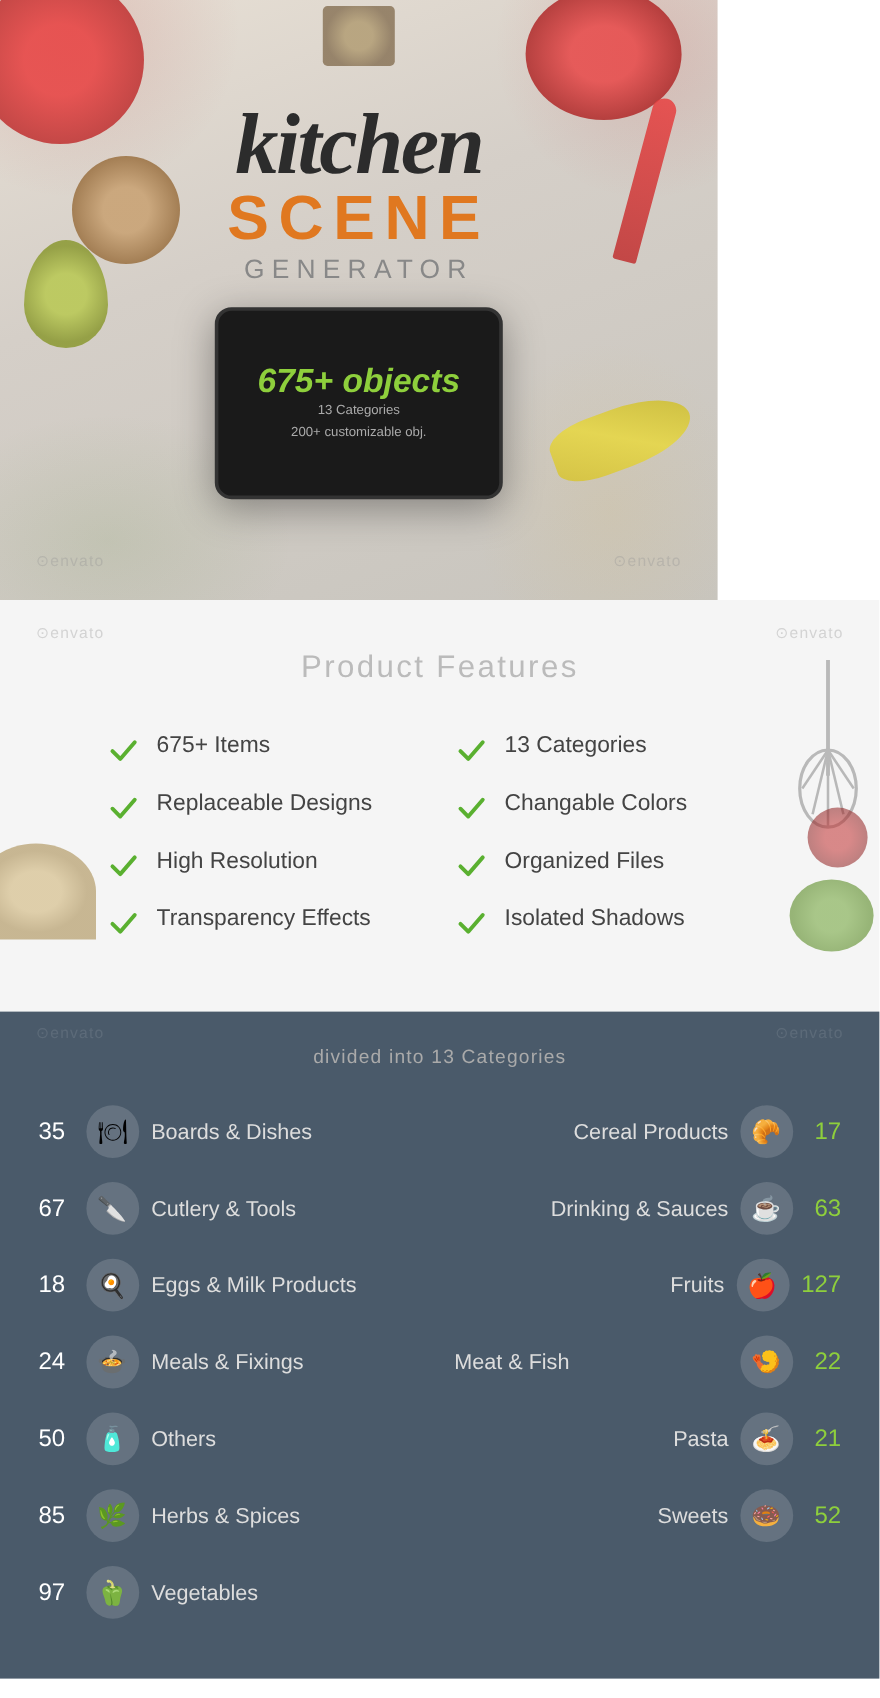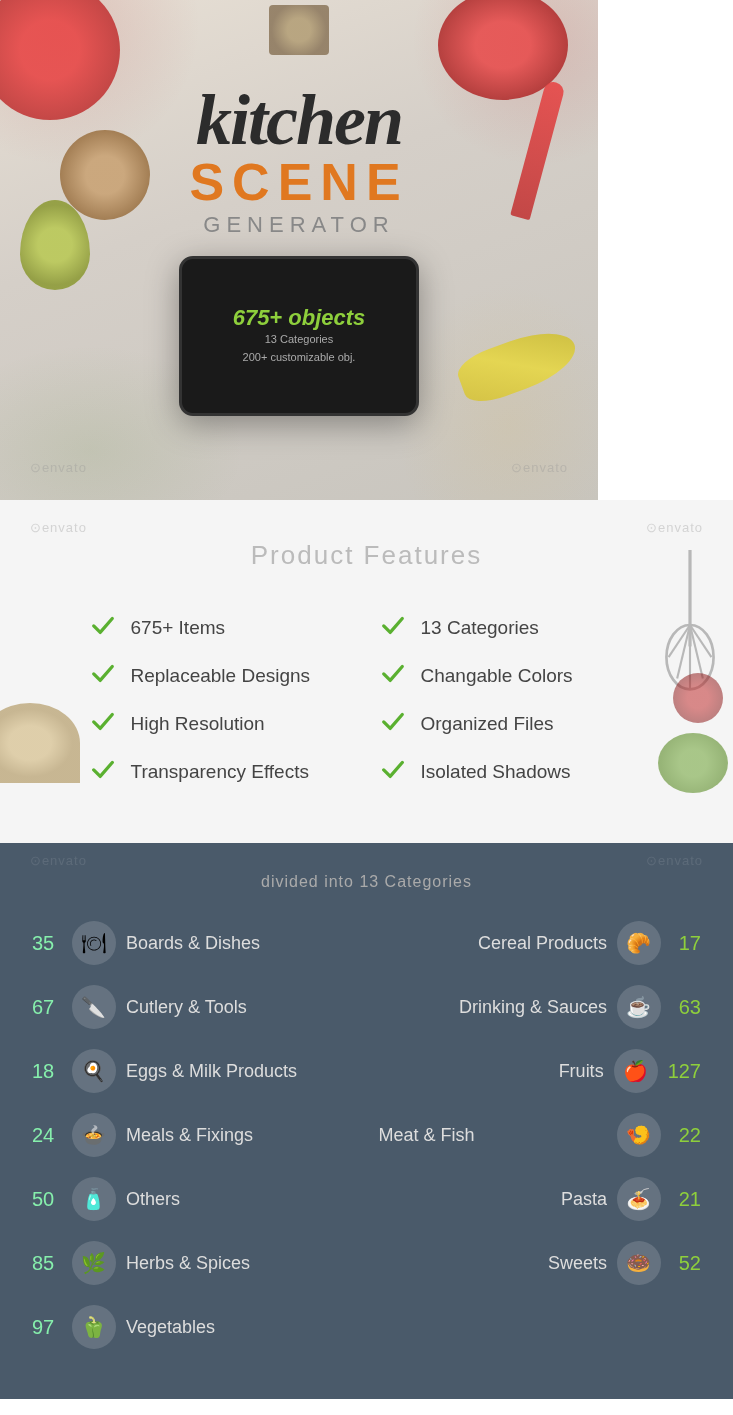--- a/index.html
+++ b/index.html
@@ -67,21 +67,21 @@
       border-radius: 14px;
       margin: 18px auto 0;
       display: flex;
       align-items: center;
       justify-content: center;
       flex-direction: column;
       box-shadow: 0 8px 32px rgba(0,0,0,0.35);
       border: 3px solid #333;
     }
     .tablet-objects {
-      font-size: 22px;
+      font-size: 28px;
       font-weight: 900;
       color: #8ecf3c;
       font-style: italic;
     }
     .tablet-sub {
       font-size: 11px;
       color: #aaa;
       text-align: center;
       line-height: 1.6;
     }
@@ -152,21 +152,21 @@
     }
     .features-grid {
       display: grid;
       grid-template-columns: 1fr 1fr;
       gap: 0;
       max-width: 580px;
       margin: 0 auto;
     }
     .feature-item {
       display: flex;
-      align-items: flex-end;
+      align-items: flex-start;
       padding: 10px 12px;
       gap: 14px;
     }
     .check-icon {
       width: 28px;
       height: 28px;
       flex-shrink: 0;
       display: flex;
       align-items: center;
       justify-content: center;
@@ -220,21 +220,21 @@
     }
     .category-item {
       display: flex;
       align-items: center;
       padding: 10px 12px;
       gap: 10px;
     }
     .cat-number {
       font-size: 20px;
       font-weight: 300;
-      color: #86efac;
+      color: #ffffff;
       min-width: 30px;
     }
     .cat-icon-circle {
       width: 44px;
       height: 44px;
       border-radius: 50%;
       background: rgba(255,255,255,0.15);
       display: flex;
       align-items: center;
       justify-content: center;

